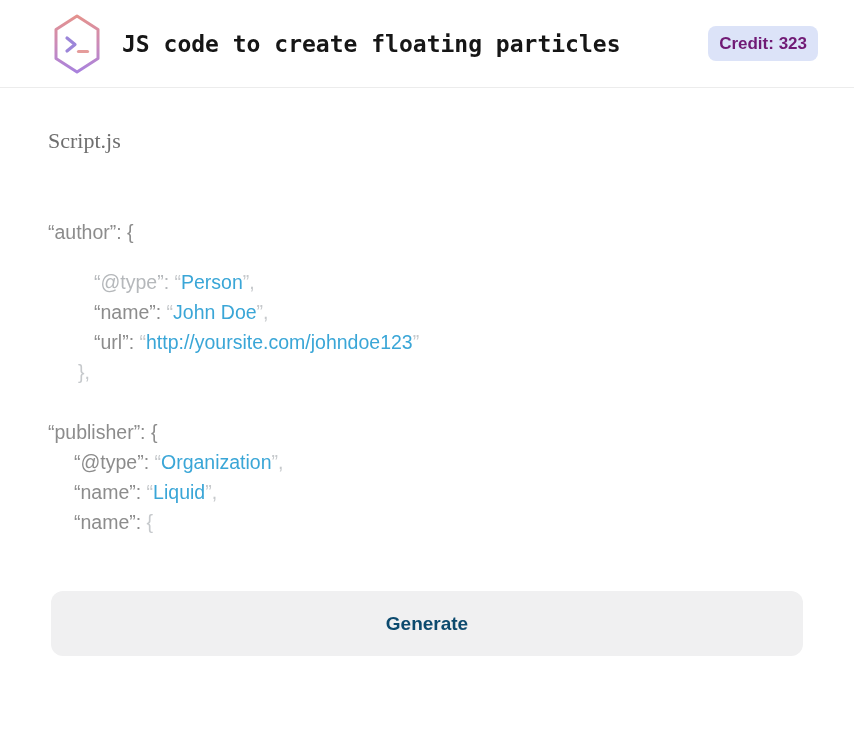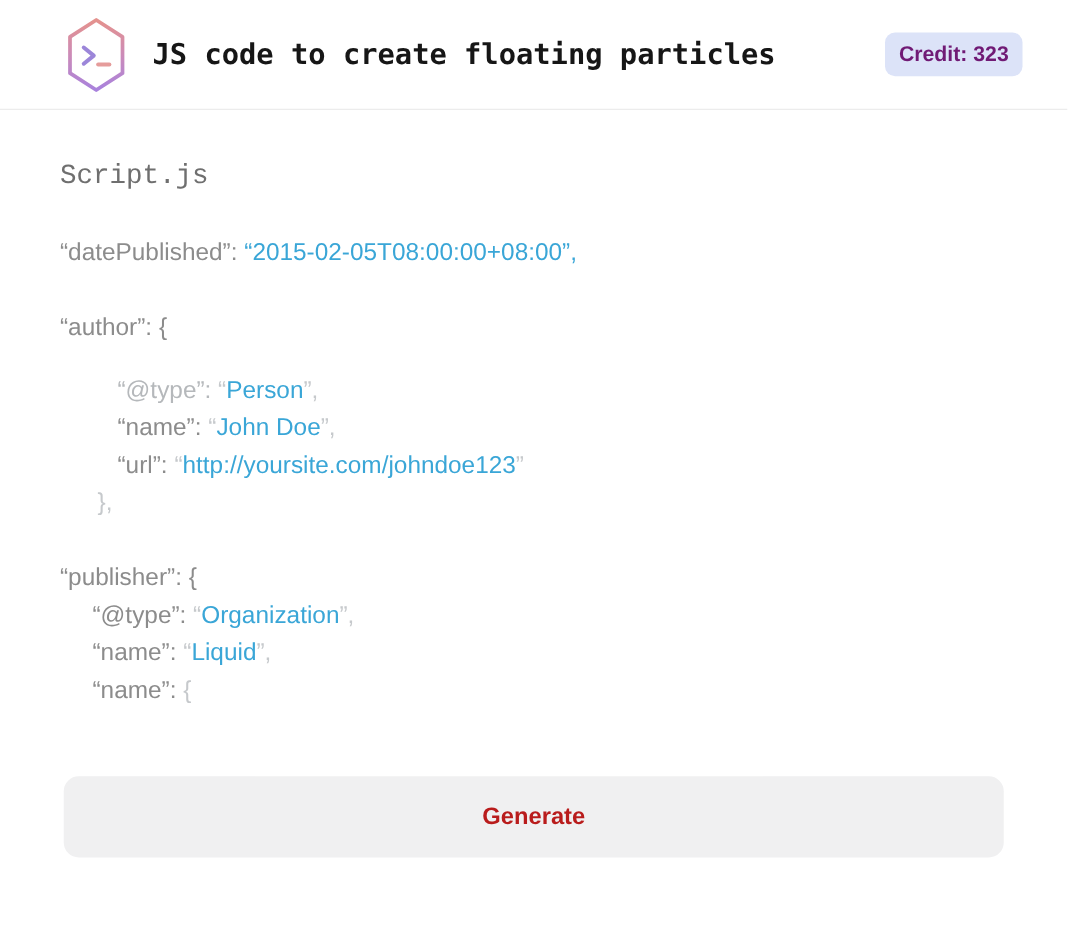--- a/index.html
+++ b/index.html
@@ -39,21 +39,21 @@
     font-size: 17px;
     line-height: 1;
     padding: 9px 11px;
     border-radius: 8px;
     white-space: nowrap;
   }
 
   
   .main { padding: 0 48px; }
   .file-name {
-    font-family: Liberation Mono, monospace;
+    font-family: Liberation Serif, serif;
     font-size: 22px;
     font-weight: 500;
     color: #6f6f6f;
     margin: 40px 0 0 0;
     line-height: 26px;
   }
 
   .code-block {
     margin-top: 33px;
     font-size: 19.5px;
@@ -70,21 +70,21 @@
     display: block;
     width: 752px;
     height: 65px;
     margin: 54px auto 0 auto;
     background: #f0f0f1;
     border: none;
     border-radius: 12px;
     font-family: "Liberation Sans", sans-serif;
     font-size: 19px;
     font-weight: 700;
-    color: #b91c1c;
+    color: #0c4a6e;
     cursor: pointer;
   }
 </style>
 </head>
 <body>
 
 <header class="header">
   <div class="logo">
     <svg width="50" height="60" viewBox="0 0 50 60" xmlns="http://www.w3.org/2000/svg">
       <defs>
@@ -99,21 +99,20 @@
       <line x1="26.5" y1="37.5" x2="35.5" y2="37.5" stroke="#e59c9b" stroke-width="3.2" stroke-linecap="round"></line>
     </svg>
   </div>
   <h1 class="title">JS code to create floating particles</h1>
   <div class="credit-badge">Credit: 323</div>
 </header>
 
 <main class="main">
   <h2 class="file-name">Script.js</h2>
   <div class="code-block" id="code-block">
-      <div class="code-line"><span class="seg-k">“datePublished”: </span><span class="seg-v">“2015-02-05T08:00:00+08:00”,</span></div>
       <div class="code-line">&nbsp;</div>
       <div class="code-line"><span class="seg-k">“author”: {</span></div>
       <div class="code-line" style="padding-left: 46px; margin-top: 20px;"><span class="seg-kl">“@type”: </span><span class="seg-p">“</span><span class="seg-v">Person</span><span class="seg-p">”,</span></div>
       <div class="code-line" style="padding-left: 46px;"><span class="seg-k">“name”: </span><span class="seg-p">“</span><span class="seg-v">John Doe</span><span class="seg-p">”,</span></div>
       <div class="code-line" style="padding-left: 46px;"><span class="seg-k">“url”: </span><span class="seg-p">“</span><span class="seg-v">http://yoursite.com/johndoe123</span><span class="seg-p">”</span></div>
       <div class="code-line" style="padding-left: 30px;"><span class="seg-p">},</span></div>
       <div class="code-line">&nbsp;</div>
       <div class="code-line"><span class="seg-k">“publisher”: {</span></div>
       <div class="code-line" style="padding-left: 26px;"><span class="seg-k">“@type”: </span><span class="seg-p">“</span><span class="seg-v">Organization</span><span class="seg-p">”,</span></div>
       <div class="code-line" style="padding-left: 26px;"><span class="seg-k">“name”: </span><span class="seg-p">“</span><span class="seg-v">Liquid</span><span class="seg-p">”,</span></div>

